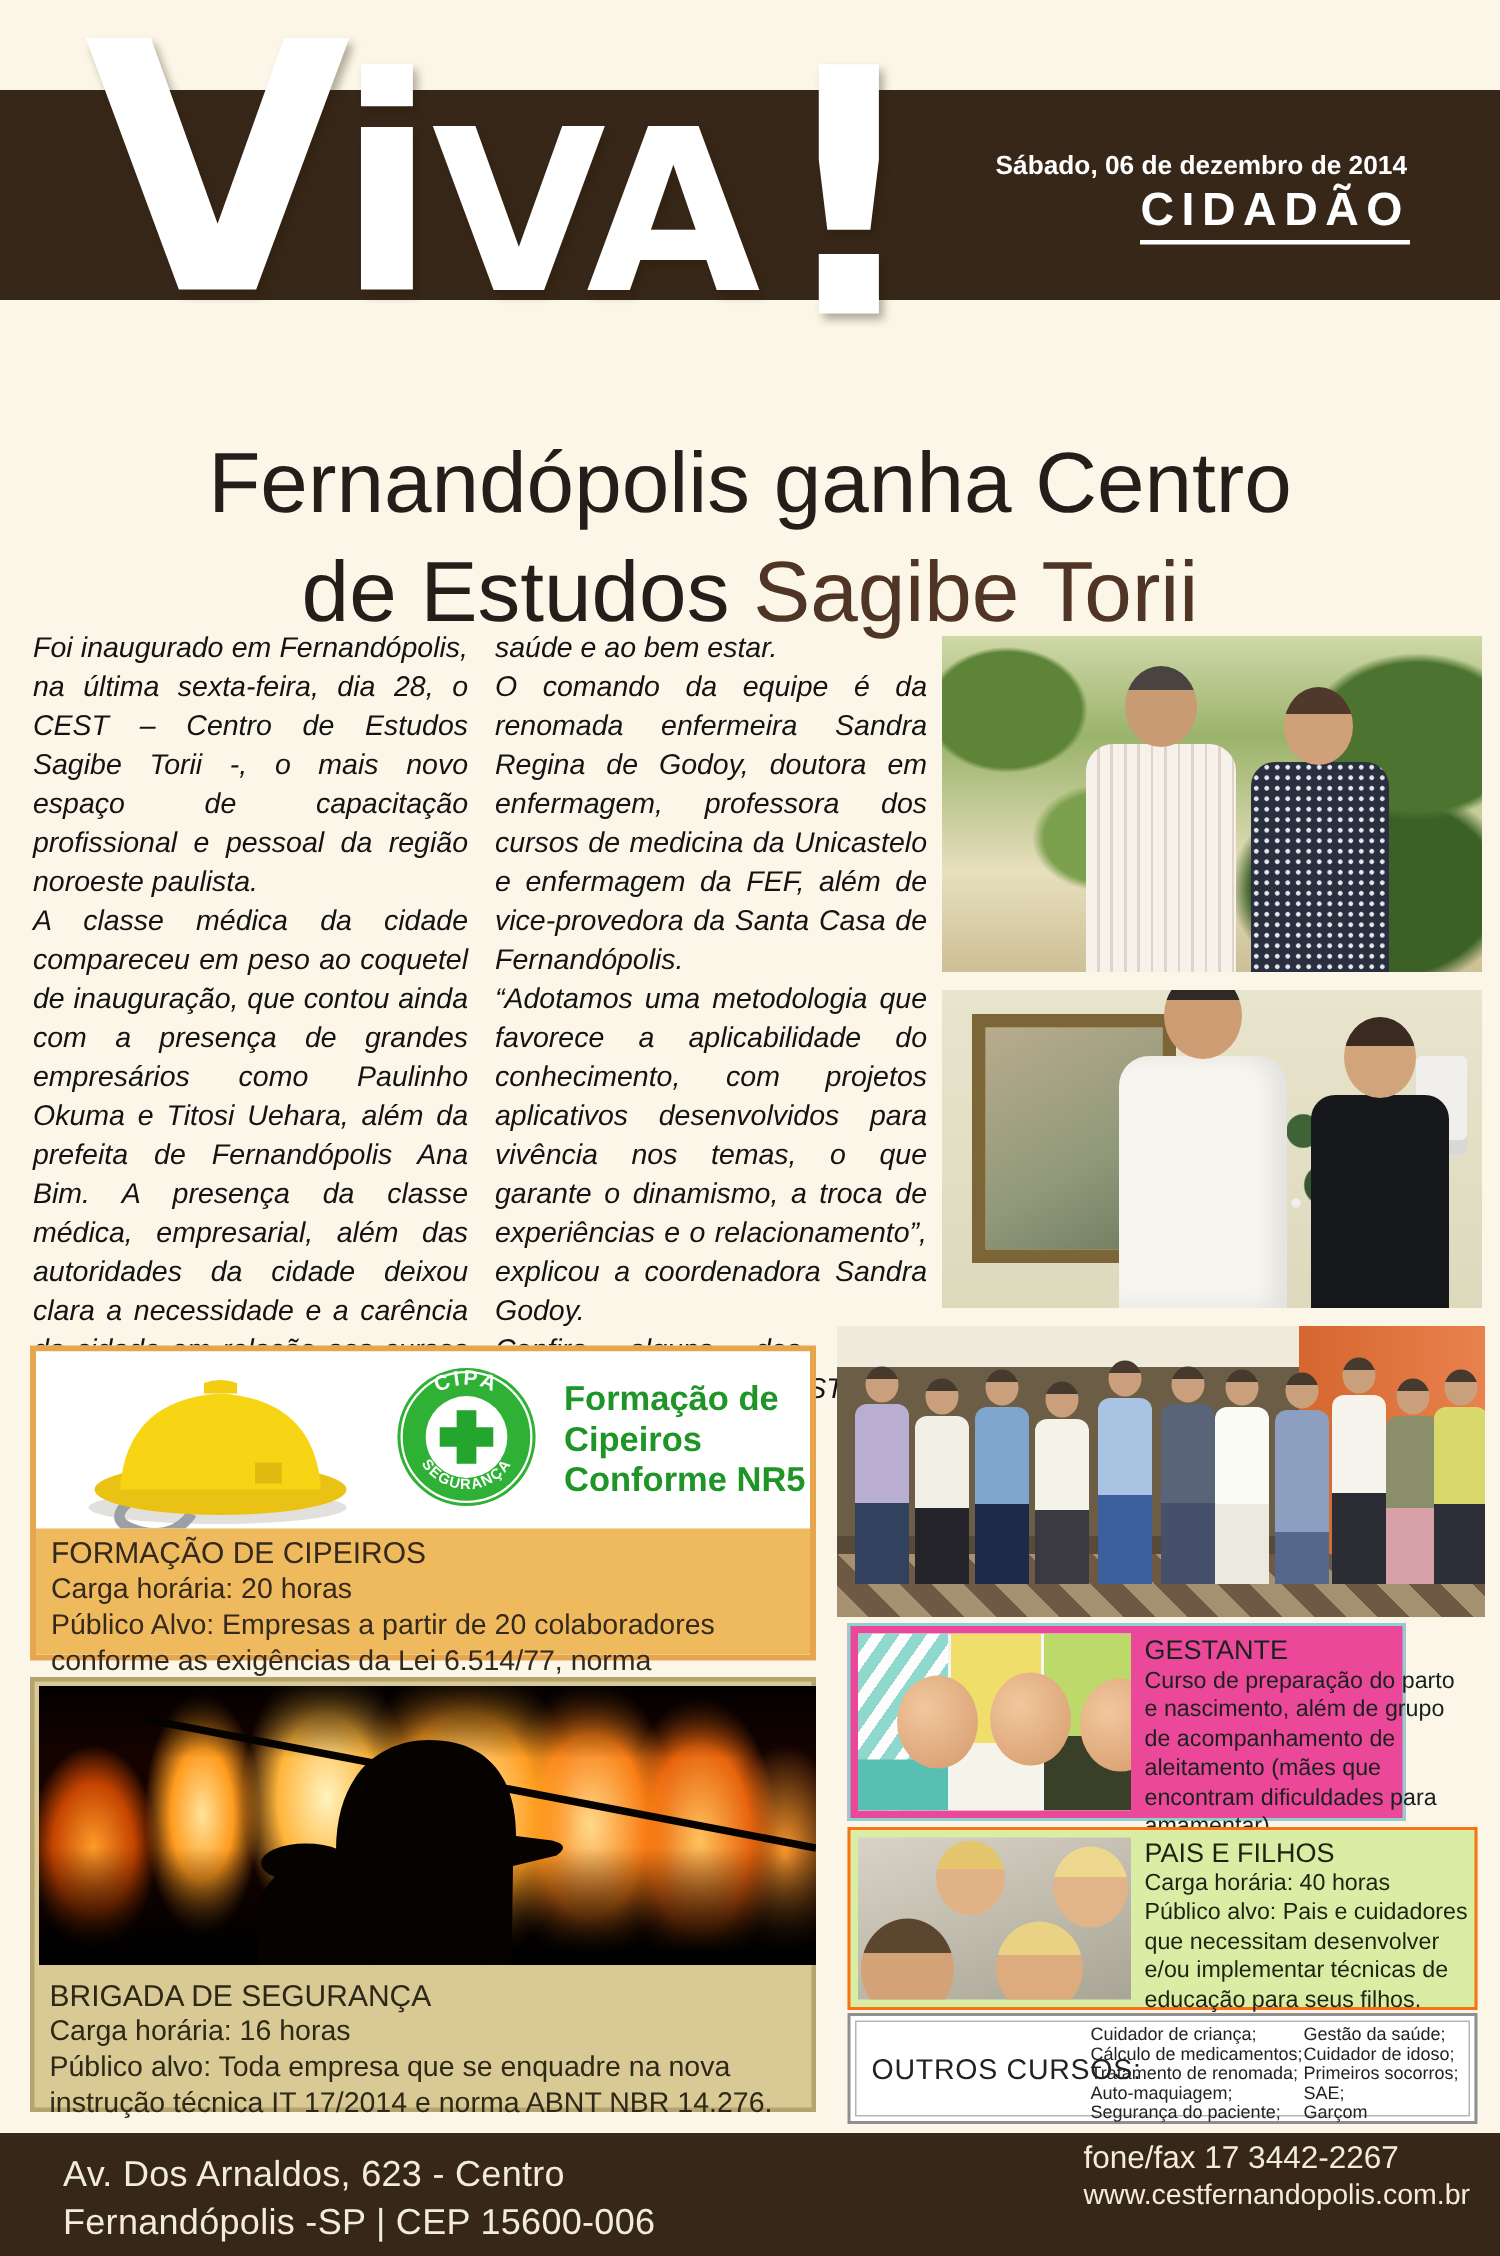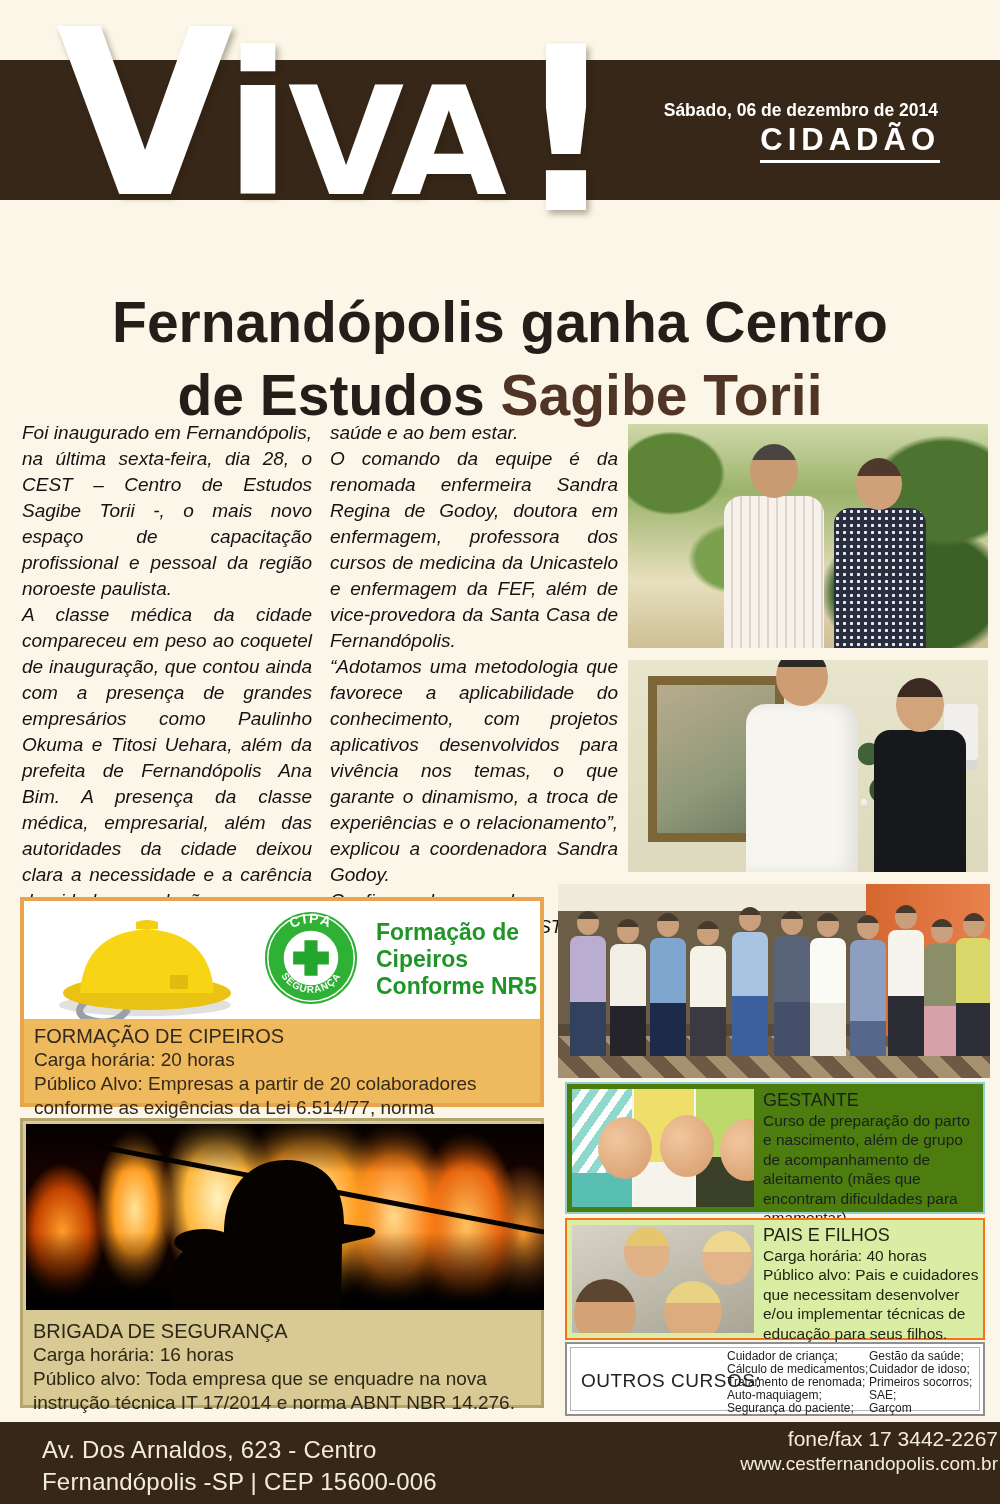--- a/index.html
+++ b/index.html
@@ -11,21 +11,21 @@
         font-family:"DejaVu Sans",sans-serif;text-shadow:3px 4px 6px rgba(40,25,10,.35);white-space:nowrap}
   .logo .v1{font-size:230px;letter-spacing:-10px}
   .logo .i{font-size:198px;letter-spacing:-4px}
   .logo .va{font-size:150px;letter-spacing:-3px}
   .logo .bang{font-size:228px;display:inline-block;transform:translateY(16px);margin-left:10px}
   .mast-date{position:absolute;right:62px;top:100px;z-index:6;color:#fff;font-weight:bold;font-size:17.5px}
   .mast-section{position:absolute;right:60px;top:122px;z-index:6;color:#fff;font-weight:bold;font-size:31px;
         letter-spacing:5px;border-bottom:3px solid #fff;padding-bottom:2px}
   
   .headline{position:absolute;left:0;top:248px;width:100%;text-align:center;z-index:2;
-        font-size:57px;line-height:73px;color:#241e1a;letter-spacing:0;font-weight:bold}
+        font-size:57px;line-height:73px;color:#241e1a;letter-spacing:0;font-weight:normal}
   .headline .hl2{color:#503526}
   
   .col{position:absolute;top:420px;font-style:italic;font-size:19px;line-height:26px;
        text-align:justify;color:#131313}
   .col p{margin:0}
   .col-left{left:22px;width:290px}
   .col-mid{left:330px;width:288px}
   
   .photo{position:absolute;overflow:hidden}
   .photo1{left:628px;top:424px;width:360px;height:224px;
@@ -107,21 +107,21 @@
     radial-gradient(92px 132px at 55% 45%,#ffefae 0,#ff9e22 50%,transparent 80%),
     radial-gradient(72px 122px at 71% 50%,#ffd98a 0,#f97f16 50%,transparent 80%),
     radial-gradient(62px 112px at 85% 55%,#ffc25e 0,#e8640d 55%,transparent 85%),
     radial-gradient(50px 90px at 96% 60%,#ff9b2e 0,transparent 80%),#160300}
   .fire::after{content:"";position:absolute;inset:0;background:
     linear-gradient(rgba(0,0,0,.85),transparent 26%,transparent 58%,#000 96%)}
   .fire svg{position:absolute;left:0;top:0;z-index:2}
   .brig-body{position:absolute;left:0;top:192px;width:100%;padding:6px 10px;box-sizing:border-box;
     font-size:19px;line-height:24px;color:#2d2817}
   
-  .box-gestante{position:absolute;left:565px;top:1082px;width:420px;height:132px;background:#4d7c0f;
+  .box-gestante{position:absolute;left:565px;top:1082px;width:372px;height:132px;background:#ec4899;
     border:2px solid #8ecfcf;box-sizing:border-box}
   .gest-img{position:absolute;left:5px;top:5px;width:182px;height:118px;background:#f3f6f2;overflow:hidden}
   .belly-col{position:absolute;top:0;height:100%}
   .bc1{left:0;width:60px;background:repeating-linear-gradient(125deg,#8fd8cd 0 8px,#fdfdfd 8px 15px)}
   .bc1::after{content:"";position:absolute;left:0;bottom:0;width:100%;height:34px;background:#58bfb2}
   .bc2{left:62px;width:60px;background:linear-gradient(#f0de6a 0 62%,#f5f3ea 62%)}
   .bc3{left:124px;width:58px;background:linear-gradient(#bcd96a 0 58%,#3a4028 58%)}
   .belly{position:absolute;width:54px;height:62px;border-radius:50%;
     background:radial-gradient(circle at 35% 35%,#f2c79e,#d49a6b)}
   .by1{left:26px;top:28px}.by2{left:88px;top:26px}.by3{left:148px;top:30px}
@@ -144,21 +144,21 @@
   .outros-col{position:absolute;top:6px;margin:0;padding:0;list-style:none;font-size:12px;line-height:12.4px;color:#222}
   .outros-col li{margin:0 0 0.6px}
   .oc1{left:160px;width:148px}
   .oc2{left:302px;width:112px}
   .outros-col li{line-height:12.6px;margin-bottom:0}
   .outros-col{line-height:13px}
   .outros-col li{padding-bottom:.5px}
   
   .footer{position:absolute;left:0;top:1422px;width:100%;height:82px;background:#372718;color:#f2ecdc}
   .foot-addr{position:absolute;left:42px;top:12px;font-size:24px;line-height:32px;letter-spacing:.2px}
-  .foot-contact{position:absolute;right:2px;top:4px;text-align:right;font-size:19px;line-height:25px}
+  .foot-contact{position:absolute;right:20px;top:4px;font-size:19px;line-height:25px}
   .foot-contact .phone{font-size:21px}
 </style>
 </head>
 <body>
 
 <div class="page">
 
   <div class="band"></div>
   <div class="logo"><span class="v1">V</span><span class="i">i</span><span class="va">VA</span><span class="bang">!</span></div>
   <div class="mast-date">Sábado, 06 de dezembro de 2014</div>

